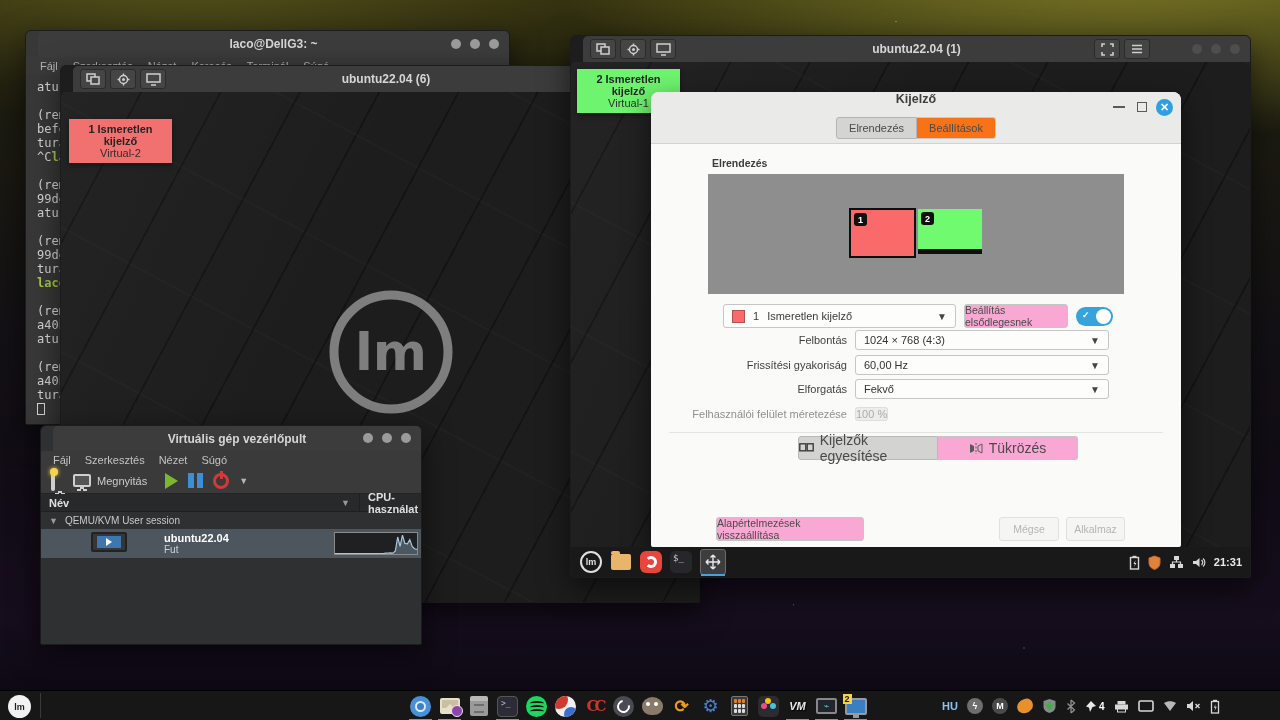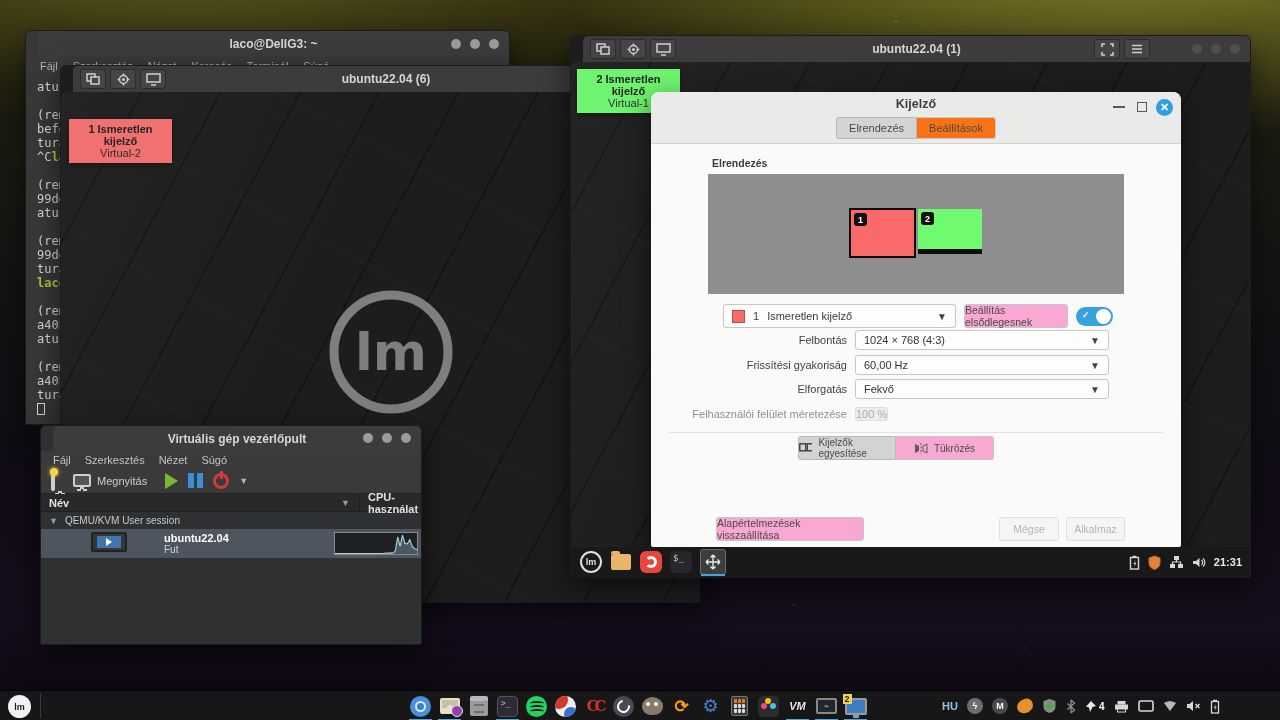--- a/index.html
+++ b/index.html
@@ -56,21 +56,21 @@
   .g-folder::before { content:""; position:absolute; top:-3px; left:0; width:9px; height:3px; background:#e8b56a; border-radius:2px 2px 0 0; }
   .g-red { width:22px; height:22px; border-radius:6px; background:#e8453c; display:flex; align-items:center; justify-content:center; }
   .g-red i { width:12px; height:12px; border:3px solid #fff; border-left-color:transparent; border-radius:50%; display:block; }
   .g-term { width:22px; height:22px; border-radius:5px; background:#26262b; color:#cfcfcf; font-size:9px; display:flex; align-items:flex-start; justify-content:flex-start; padding:2px 0 0 3px; font-family:"DejaVu Sans Mono",monospace; }
   .g-disp { width:26px; height:26px; background:#3d3d3d; border:1px solid #6b6b6b; border-radius:3px; }
   .g-disp::after { content:""; position:absolute; left:2px; right:2px; bottom:-2px; height:2px; background:#45a2dd; }
   .guest-tray { margin-left:auto; display:flex; align-items:center; gap:8px; color:#e8e8e8; font-size:11px; font-weight:bold;justify-content:space-between; }
   
   .dialog { position:absolute; left:80px; top:30px; width:530px; height:455px; background:#fafaf9; border-radius:8px 8px 2px 2px; box-shadow:0 10px 28px rgba(0,0,0,.55); }
   .dlg-header { position:relative; height:52px; background:#eaeae8; border-bottom:1px solid #d2d2d0; border-radius:8px 8px 0 0; }
-  .dlg-title { text-align:center; padding-top:5px; font-size:12.5px; font-weight:bold; color:#3f3f3f; }
+  .dlg-title { text-align:center; font-size:12.5px; font-weight:bold; color:#3f3f3f; }
   .dlg-tabs { position:absolute; left:0; right:0; top:25px; display:flex; justify-content:center; }
   .tab { height:22px; padding:0 12px; font-size:11px; color:#4a4a4a; background:#f97316; border:1px solid #c9c9c7; display:flex; align-items:center; }
   .tab.active { background:#d4d4d2; border-color:#b5b5b3; }
   .tab:first-child { border-radius:3px 0 0 3px; }
   .tab:last-child { border-radius:0 3px 3px 0; border-left:none; }
   .dlg-ctl { position:absolute; top:6px; display:flex; align-items:center; }
   .ctl-min { width:12px; height:2px; background:#5a5a5a; }
   .ctl-max { width:10px; height:10px; border:1.5px solid #5a5a5a; }
   .ctl-close { width:17px; height:17px; border-radius:50%; background:#2f9fe0; color:#fff; font-size:11px; font-weight:bold; display:flex; align-items:center; justify-content:center; }
   .dlg-body { position:relative; height:403px; }
@@ -92,21 +92,21 @@
   .toggle .knob { position:absolute; right:2px; top:2px; width:15px; height:15px; border-radius:50%; background:#fff; }
   .form-row { position:absolute; left:0; width:100%; height:20px; }
   .form-label { position:absolute; left:0; width:196px; text-align:right; font-size:11px; color:#3f3f3f; line-height:20px; }
   .form-label.dis { color:#8f8f8f; }
   .form-ctl { position:absolute; left:204px; width:254px; height:20px; }
   .form-ctl .combo2 { width:100%; height:100%; background:#fdfdfc; border:1px solid #c6c6c4; border-radius:3px; display:flex; align-items:center; padding:0 8px; font-size:11px; color:#333; }
   .combo2 .caret { margin-left:auto; color:#444; font-size:10px; }
   .form-ctl .disabled-field { width:100%; height:100%; background:#ededeb; border:1px solid #dededc; border-radius:3px; text-align:center; line-height:18px; font-size:11px; color:#ababab; }
   .divider { position:absolute; left:18px; right:18px; top:288px; height:1px; background:#e3e3e1; }
   .segments { position:absolute; left:147px; top:292px; display:flex; }
-  .seg { width:98px; height:24px; font-size:10px; gap:6px; }
+  .seg { width:140px; height:24px; font-size:14px; gap:6px; }
   .seg.active { background:#d3d3d1; border-color:#b9b9b7; }
   .seg:first-child { border-radius:3px 0 0 3px; }
   .seg:last-child { border-radius:0 3px 3px 0; border-left:none; }
   .footer-row { position:absolute; left:5px; right:0; top:373px; height:24px; }
   .btn-reset { position:absolute; left:60px; width:148px; height:24px; }
   .btn.disabled { color:#b5b5b5; background:#f5f5f4; border-color:#e0e0de; }
   .btn-cancel { position:absolute; left:343px; width:60px; height:24px; }
   .btn-apply { position:absolute; left:410px; width:59px; height:24px; }
   
   .vmm { left:40px; top:425px; width:382px; height:220px; background:#2e3032; z-index:3; }

